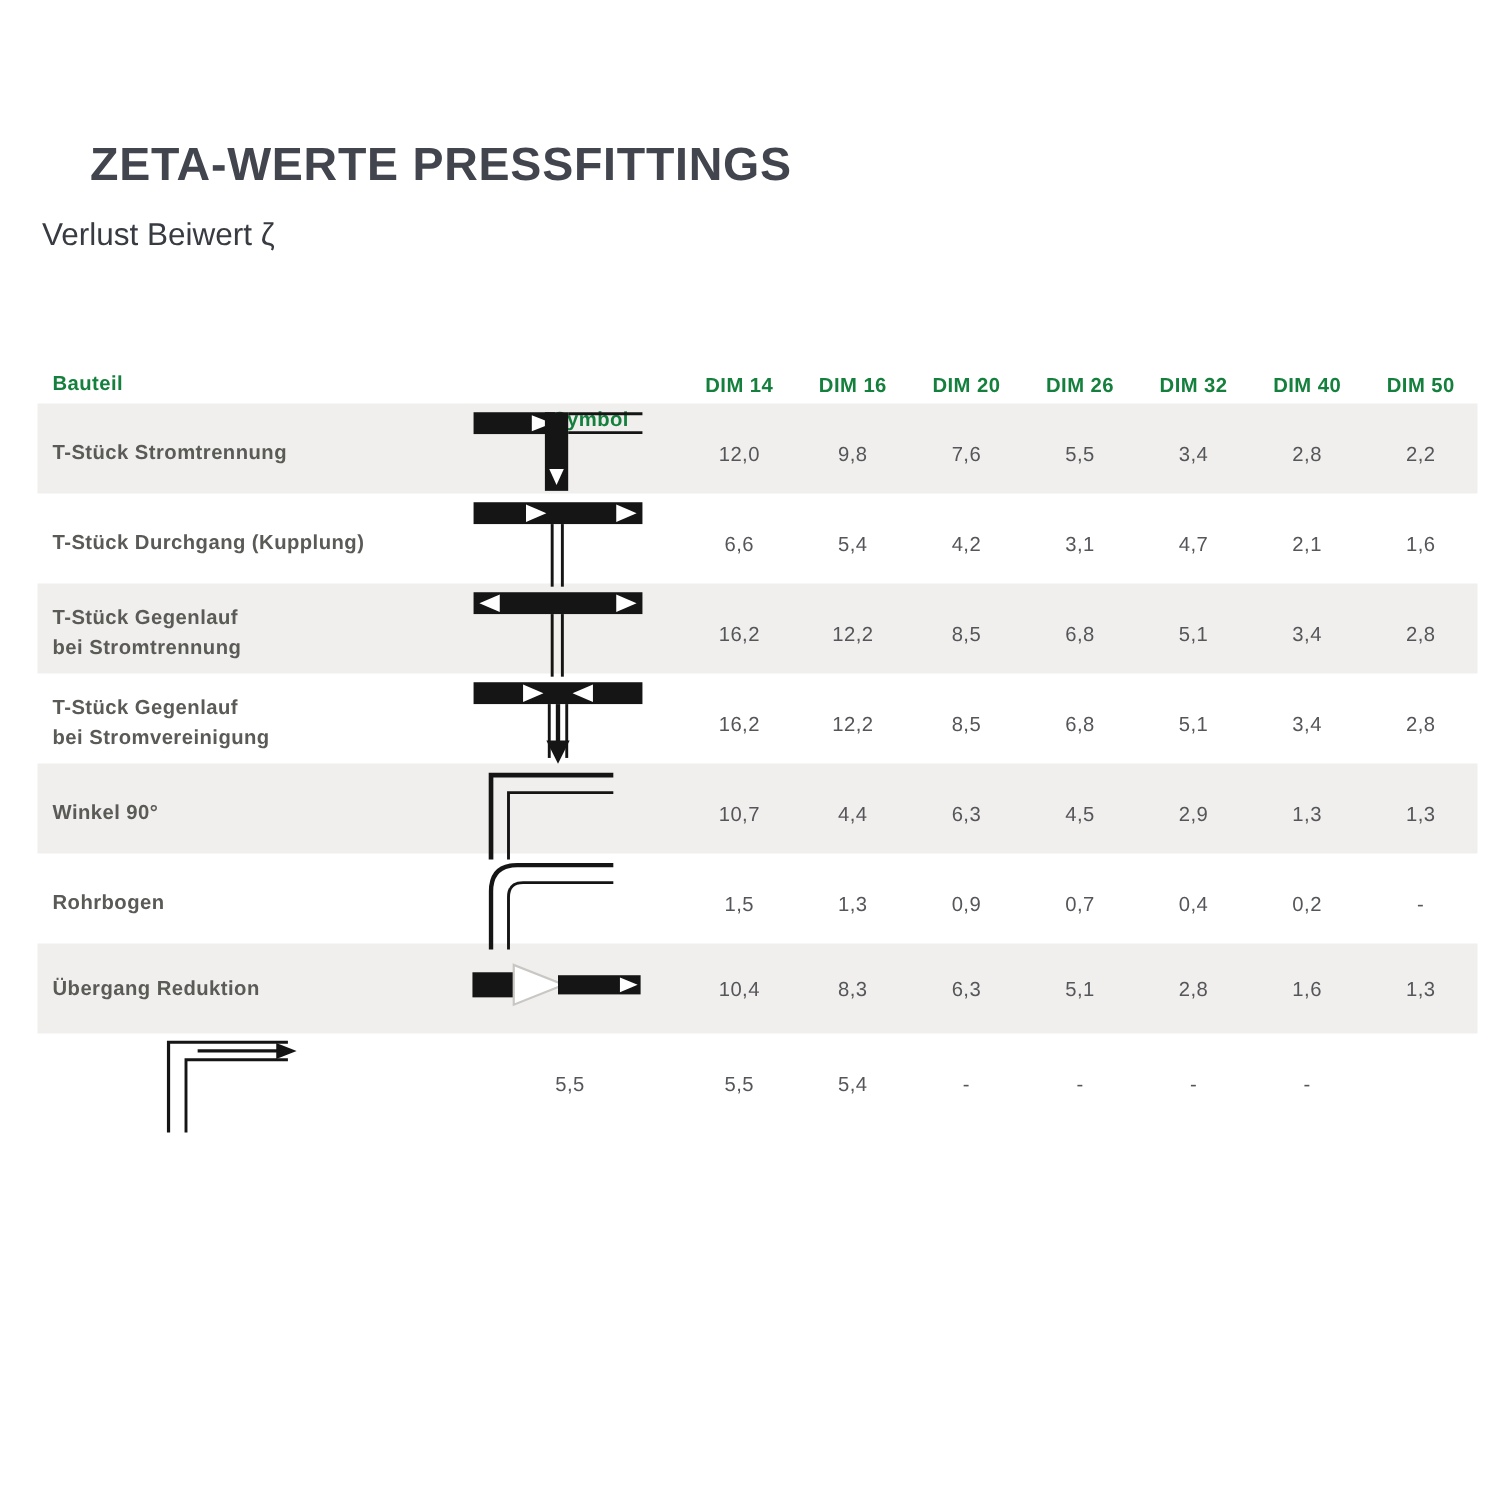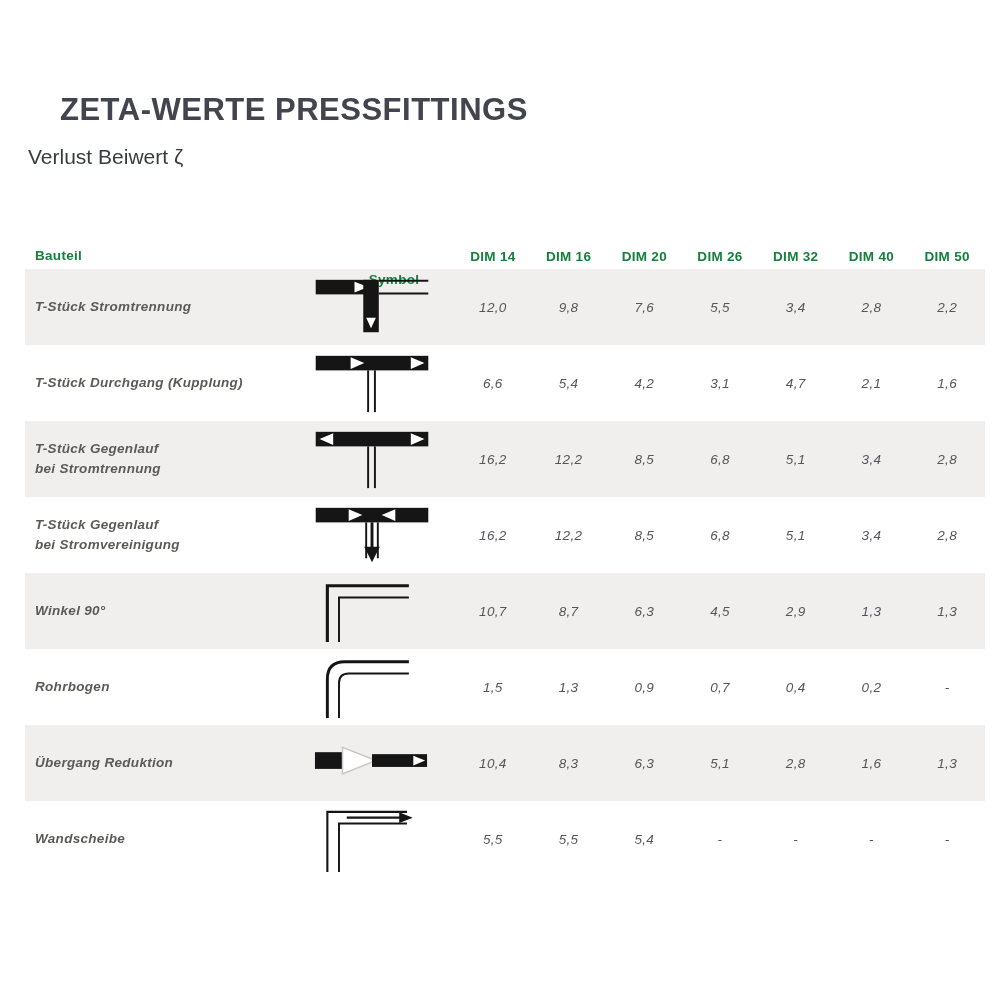--- a/index.html
+++ b/index.html
@@ -32,21 +32,21 @@
     width: 960px;
     font-size: 13.5px;
   }
   .t-row {
     display: grid;
     grid-template-columns: 280px 150px repeat(7, 1fr);
     align-items: center;
   }
   .t-head { height: 44px; font-weight: bold; color: #15803d; }
   .t-head .cell { letter-spacing: 0.3px; text-align: center; }
-  .body-row { height: 76px; font-style: italic; }
+  .body-row { height: 60px; }
   .body-row.odd { background: #f0efed; }
 
   .cell { text-align: center; }
   .cell.bauteil {
     text-align: left;
     padding-left: 10px;
     font-weight: bold;
     letter-spacing: 0.3px;
     line-height: 1.45;
     white-space: pre-line;
@@ -169,21 +169,21 @@
 
     <div class="t-row body-row odd">
       <div class="cell bauteil">Winkel 90°</div>
       <div class="cell symbolgfx">
         <svg width="118" height="66" viewBox="0 0 120 68">
           <path d="M14,66 L14,8 L98,8" fill="none" stroke="#151515" stroke-width="3.2"></path>
           <path d="M26,66 L26,20 L98,20" fill="none" stroke="#151515" stroke-width="2"></path>
         </svg>
       </div>
       <div class="cell val">10,7</div>
-      <div class="cell val">8,7</div>
+      <div class="cell val">4,4</div>
       <div class="cell val">6,3</div>
       <div class="cell val">4,5</div>
       <div class="cell val">2,9</div>
       <div class="cell val">1,3</div>
       <div class="cell val">1,3</div>
     </div>
 
     <div class="t-row body-row even">
       <div class="cell bauteil">Rohrbogen</div>
       <div class="cell symbolgfx">
@@ -214,21 +214,20 @@
       <div class="cell val">10,4</div>
       <div class="cell val">8,3</div>
       <div class="cell val">6,3</div>
       <div class="cell val">5,1</div>
       <div class="cell val">2,8</div>
       <div class="cell val">1,6</div>
       <div class="cell val">1,3</div>
     </div>
 
     <div class="t-row body-row even">
-      <div class="cell bauteil">Wandscheibe</div>
       <div class="cell symbolgfx">
         <svg width="118" height="66" viewBox="0 0 120 68">
           <path d="M14,68 L14,6 L96,6" fill="none" stroke="#151515" stroke-width="2.2"></path>
           <path d="M26,68 L26,18 L96,18" fill="none" stroke="#151515" stroke-width="2"></path>
           <line x1="34" y1="12" x2="90" y2="12" stroke="#151515" stroke-width="2.2"></line>
           <polygon points="88,6.5 88,17.5 102,12" fill="#151515"></polygon>
         </svg>
       </div>
       <div class="cell val">5,5</div>
       <div class="cell val">5,5</div>

